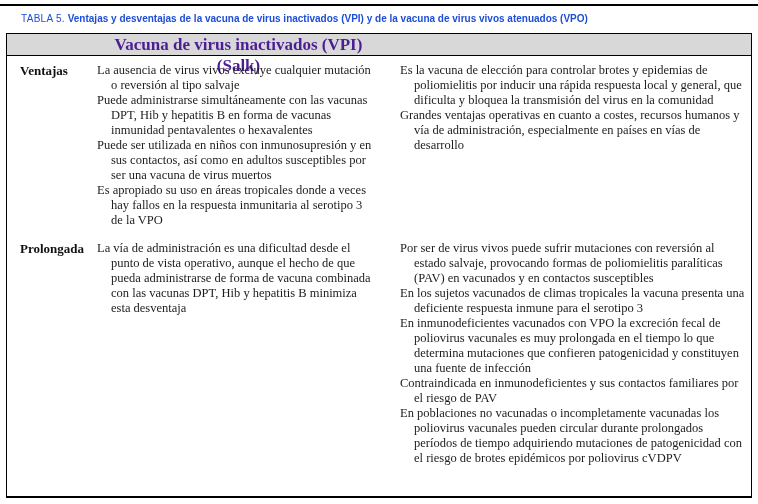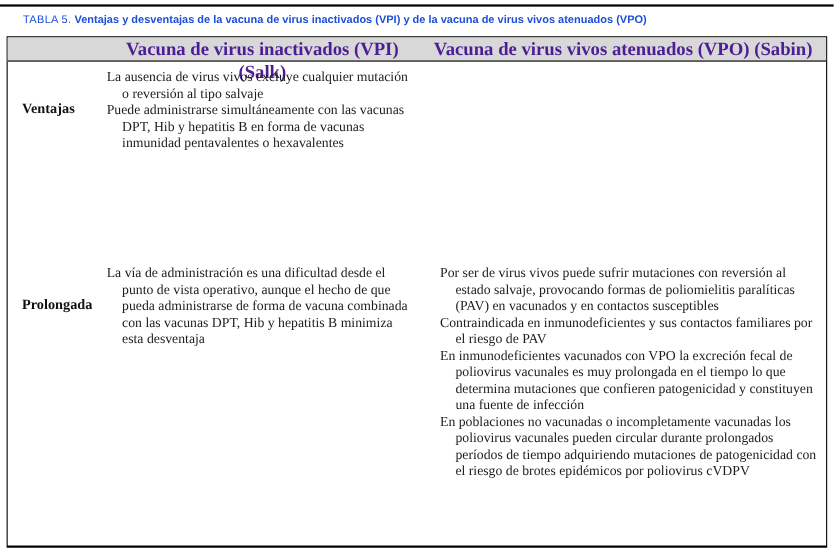--- a/index.html
+++ b/index.html
@@ -46,21 +46,21 @@
 
   .trow {
     display: grid; grid-template-columns: 88px 287px 1fr;
     align-items: start;
   }
   .trow.ventajas    { min-height: 176px; }
   .trow.desventajas { margin-top: 2px; }
 
   .row-label {
     font-weight: 700; font-size: 13px; line-height: 15px;
-    padding: 2px 0 0 13px; color: #111111; margin-top: 28px;
+    padding: 2px 0 0 13px; color: #111111;
   }
 
   .cell { padding: 2px 10px 0 2px; }
   .cell.vpo { padding-left: 18px; padding-right: 6px; }
 
   .item {
     font-size: 12.5px; line-height: 15px;
     padding-left: 14px; text-indent: -14px;
     color: #1c1c1c;
   }
@@ -75,43 +75,47 @@
   <div class="table-title">
     <span class="title-label">TABLA 5.</span>
     <span class="title-text">Ventajas y desventajas de la vacuna de virus inactivados (VPI) y de la vacuna de virus vivos atenuados (VPO)</span>
   </div>
 
   <div class="data-table">
 
     <div class="thead">
       <div class="th corner"></div>
       <div class="th">Vacuna de virus inactivados (VPI) (Salk)</div>
-      <div class="th">Vacuna de virus vivos atenuados (VPO) (Sabin)</div>
     </div>
 
     <div class="tbody">
 
       <div class="trow ventajas">
         <div class="row-label">Ventajas</div>
         <div class="cell vpi">
           <div class="item">La ausencia de virus vivos excluye cualquier mutación o reversión al tipo salvaje</div>
           <div class="item">Puede administrarse simultáneamente con las vacunas DPT, Hib y hepatitis B en forma de vacunas inmunidad pentavalentes o hexavalentes</div>
+          <div class="item">Puede ser utilizada en niños con inmunosupresión y en sus contactos, así como en adultos susceptibles por ser una vacuna de virus muertos</div>
+          <div class="item">Es apropiado su uso en áreas tropicales donde a veces hay fallos en la respuesta inmunitaria al serotipo 3 de la VPO</div>
         </div>
         <div class="cell vpo">
+          <div class="item">Es la vacuna de elección para controlar brotes y epidemias de poliomielitis por inducir una rápida respuesta local y general, que dificulta y bloquea la transmisión del virus en la comunidad</div>
+          <div class="item">Grandes ventajas operativas en cuanto a costes, recursos humanos y vía de administración, especialmente en países en vías de desarrollo</div>
         </div>
       </div>
 
       <div class="trow desventajas">
         <div class="row-label">Prolongada</div>
         <div class="cell vpi">
           <div class="item">La vía de administración es una dificultad desde el punto de vista operativo, aunque el hecho de que pueda administrarse de forma de vacuna combinada con las vacunas DPT, Hib y hepatitis B minimiza esta desventaja</div>
         </div>
         <div class="cell vpo">
           <div class="item">Por ser de virus vivos puede sufrir mutaciones con reversión al estado salvaje, provocando formas de poliomielitis paralíticas (PAV) en vacunados y en contactos susceptibles</div>
+          <div class="item">En los sujetos vacunados de climas tropicales la vacuna presenta una deficiente respuesta inmune para el serotipo 3</div>
+          <div class="item">En inmunodeficientes vacunados con VPO la excreción fecal de poliovirus vacunales es muy prolongada en el tiempo lo que determina mutaciones que confieren patogenicidad y constituyen una fuente de infección</div>
           <div class="item">Contraindicada en inmunodeficientes y sus contactos familiares por el riesgo de PAV</div>
-          <div class="item">En inmunodeficientes vacunados con VPO la excreción fecal de poliovirus vacunales es muy prolongada en el tiempo lo que determina mutaciones que confieren patogenicidad y constituyen una fuente de infección</div>
           <div class="item">En poblaciones no vacunadas o incompletamente vacunadas los poliovirus vacunales pueden circular durante prolongados períodos de tiempo adquiriendo mutaciones de patogenicidad con el riesgo de brotes epidémicos por poliovirus cVDPV</div>
         </div>
       </div>
 
     </div>
   </div>
 </div>
 
 </body></html>

